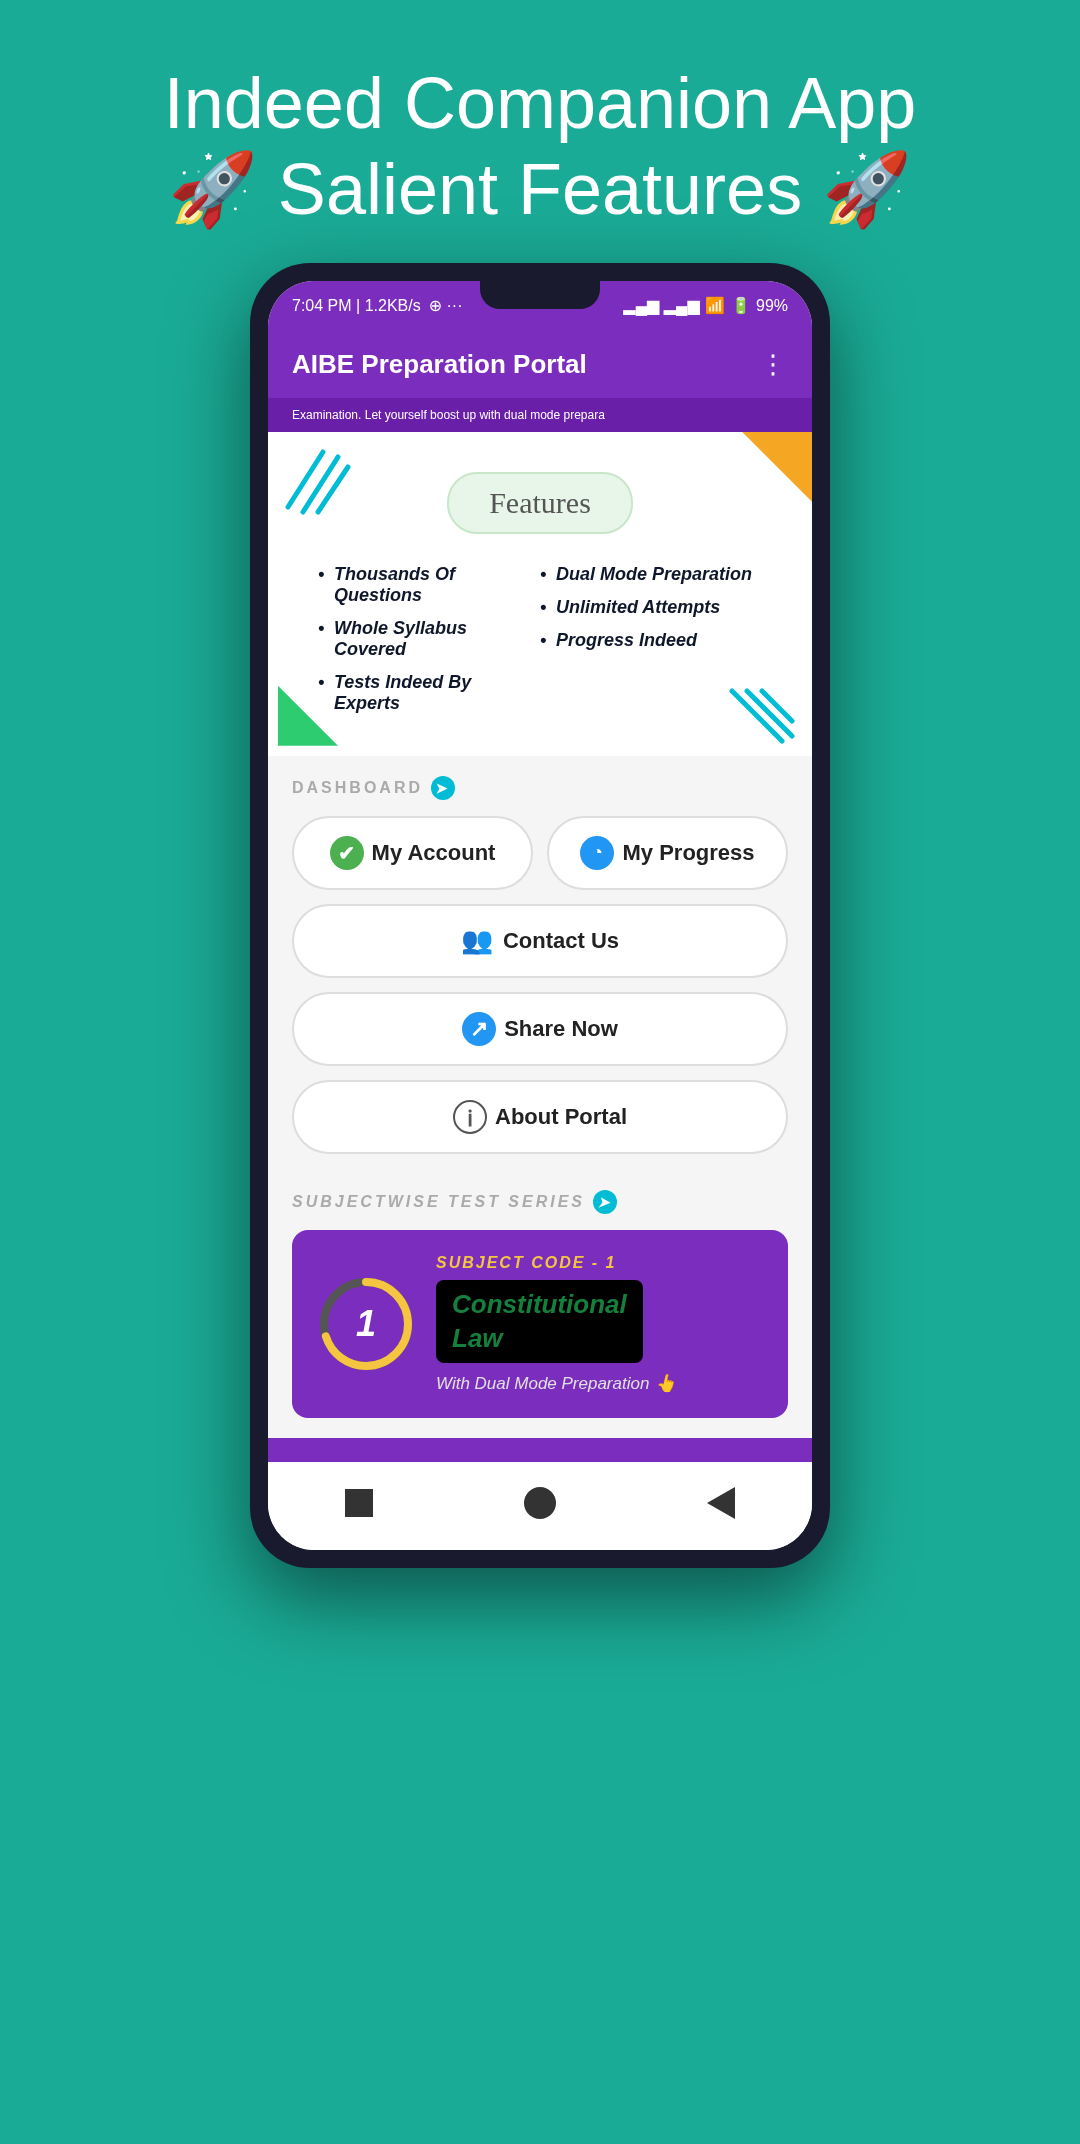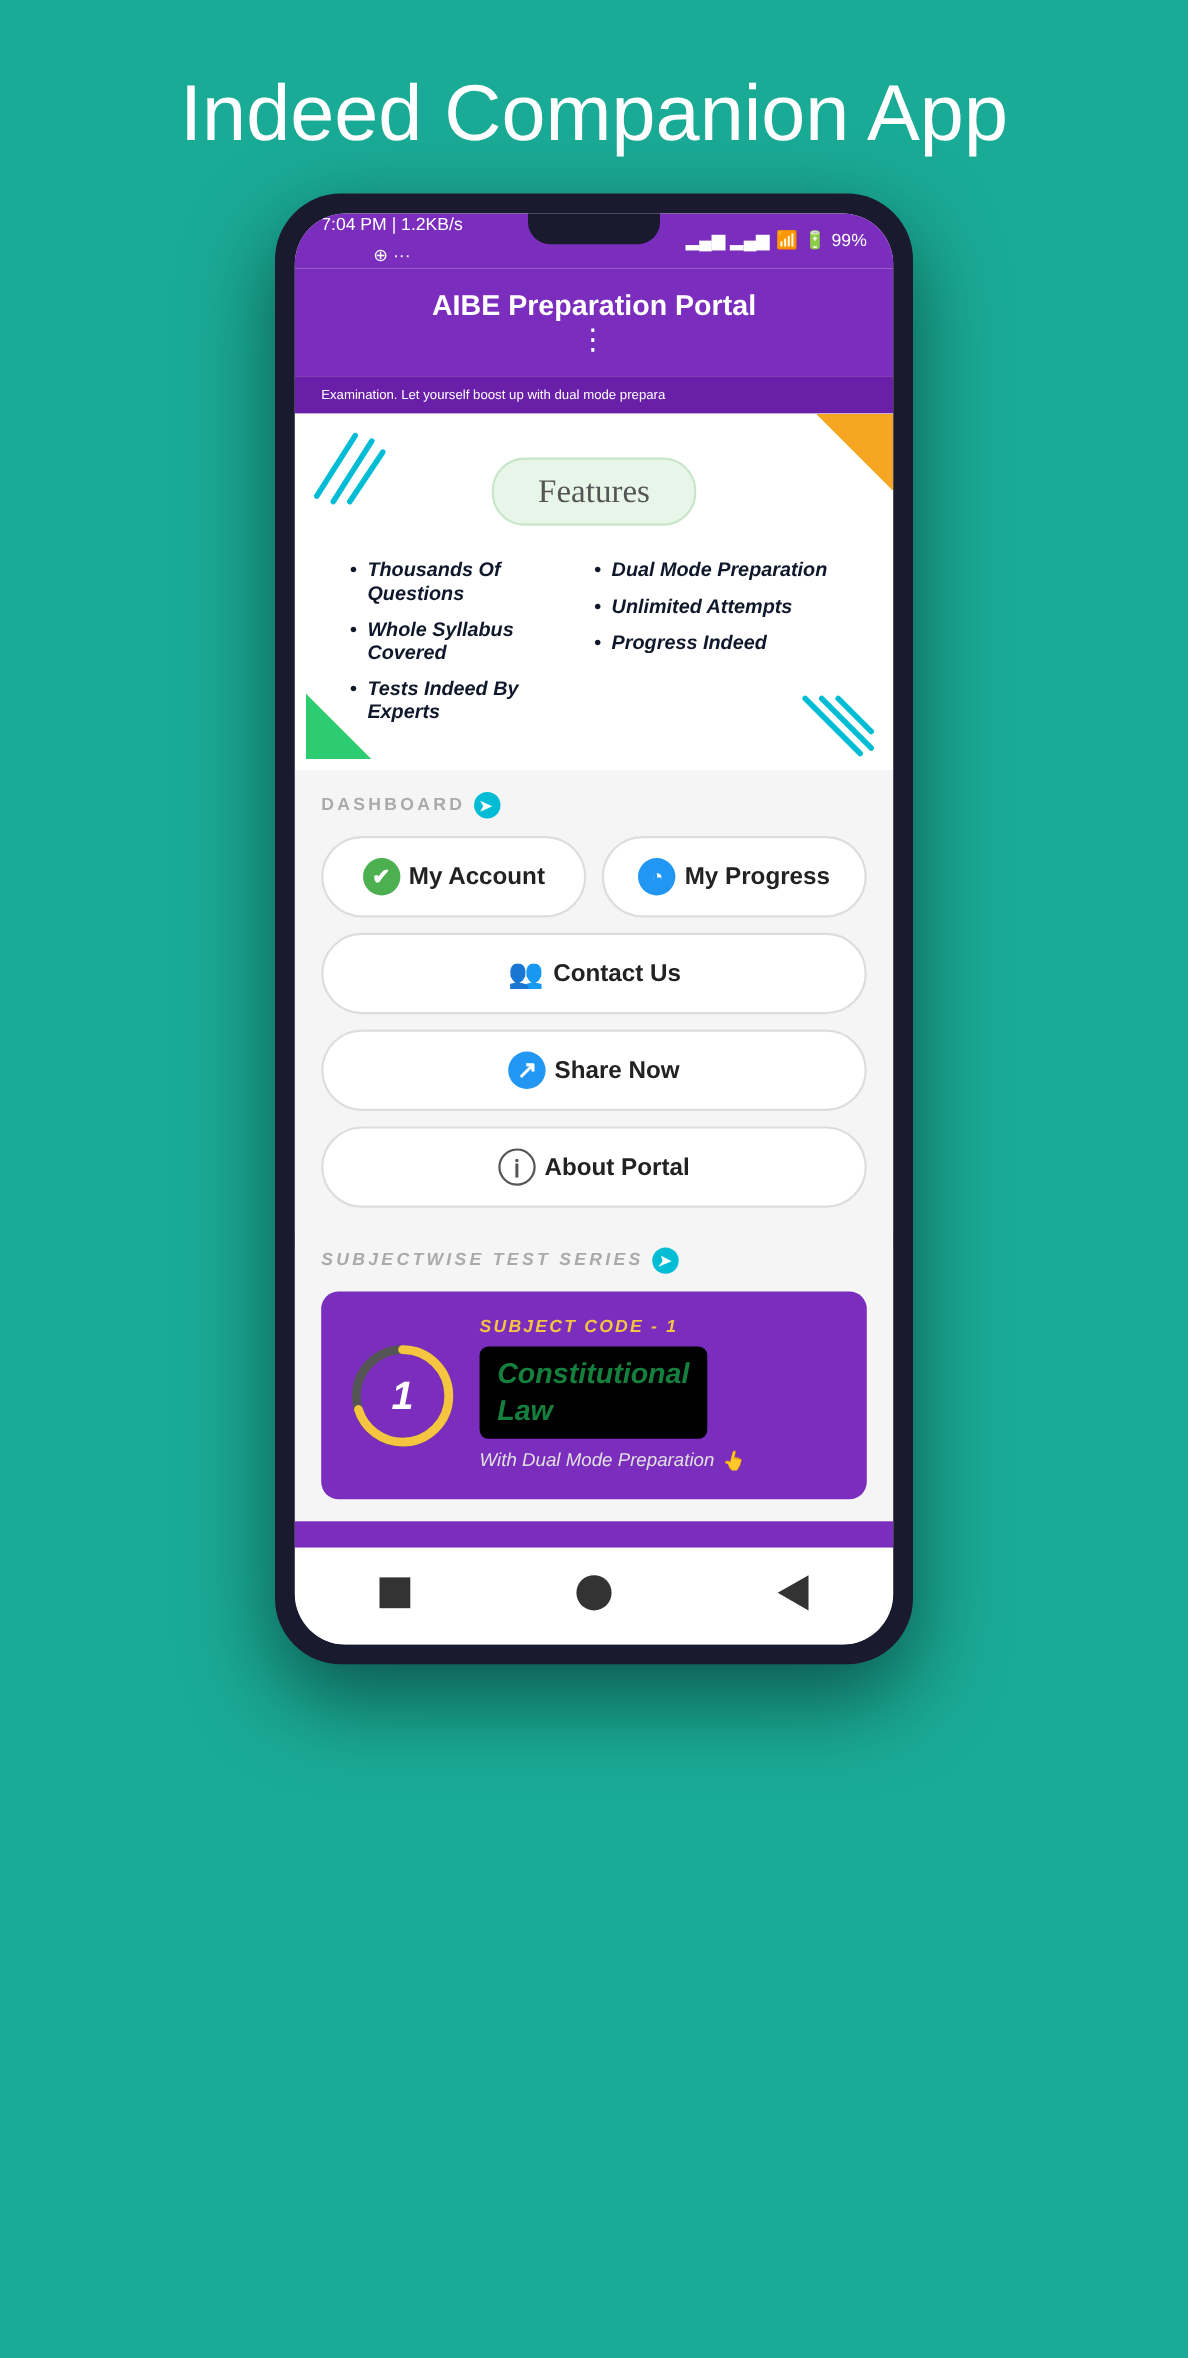--- a/index.html
+++ b/index.html
@@ -69,38 +69,36 @@
       justify-content: space-between;
       align-items: center;
       height: 50px;
     }
 
     .status-left {
       display: flex;
       align-items: center;
       gap: 8px;
       font-size: 16px;
-      flex-direction: column;
     }
 
     .status-right {
       display: flex;
       align-items: center;
       gap: 6px;
       font-size: 16px;
     }
 
     .app-header {
       background: #7b2dbd;
       color: white;
       padding: 18px 24px;
       display: flex;
       justify-content: space-between;
       align-items: center;
-      flex-direction: column;
     }
 
     .app-title {
       font-size: 26px;
       font-weight: 600;
       color: white;
     }
 
     .menu-dots {
       font-size: 26px;
@@ -379,20 +377,21 @@
       border-bottom: 16px solid transparent;
       border-right: 28px solid #333;
     }
   </style>
 </head>
 <body>
 
 <div class="header-text">
   <h1>
     <span>Indeed Companion App</span><br>
+    <span>🚀 Salient Features 🚀</span>
   </h1>
 </div>
 
 <div class="phone-wrapper">
   <div class="phone-frame">
     <div class="phone-notch"></div>
     <div class="phone-screen">
 
       <div class="status-bar">
         <div class="status-left">

